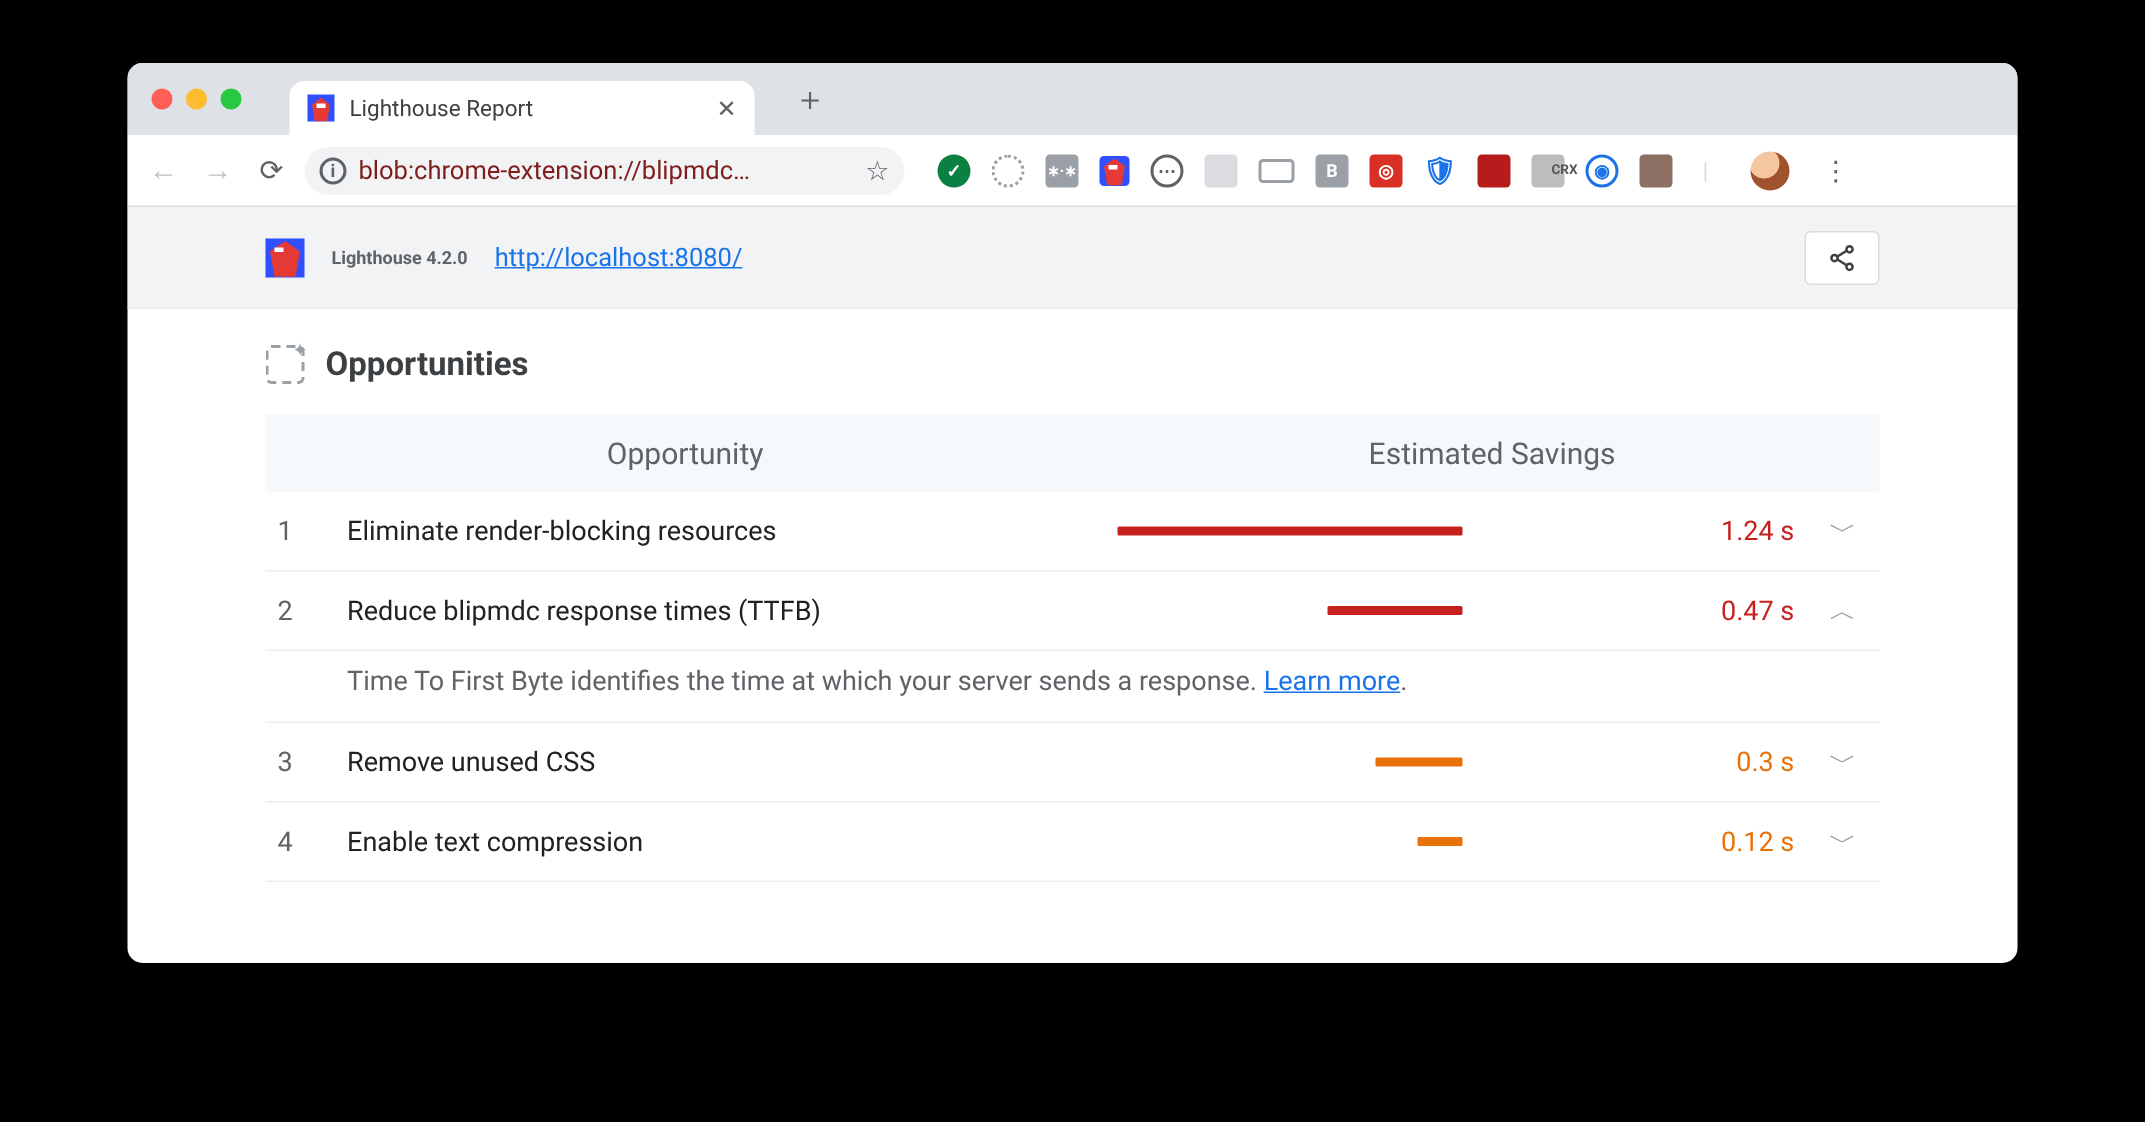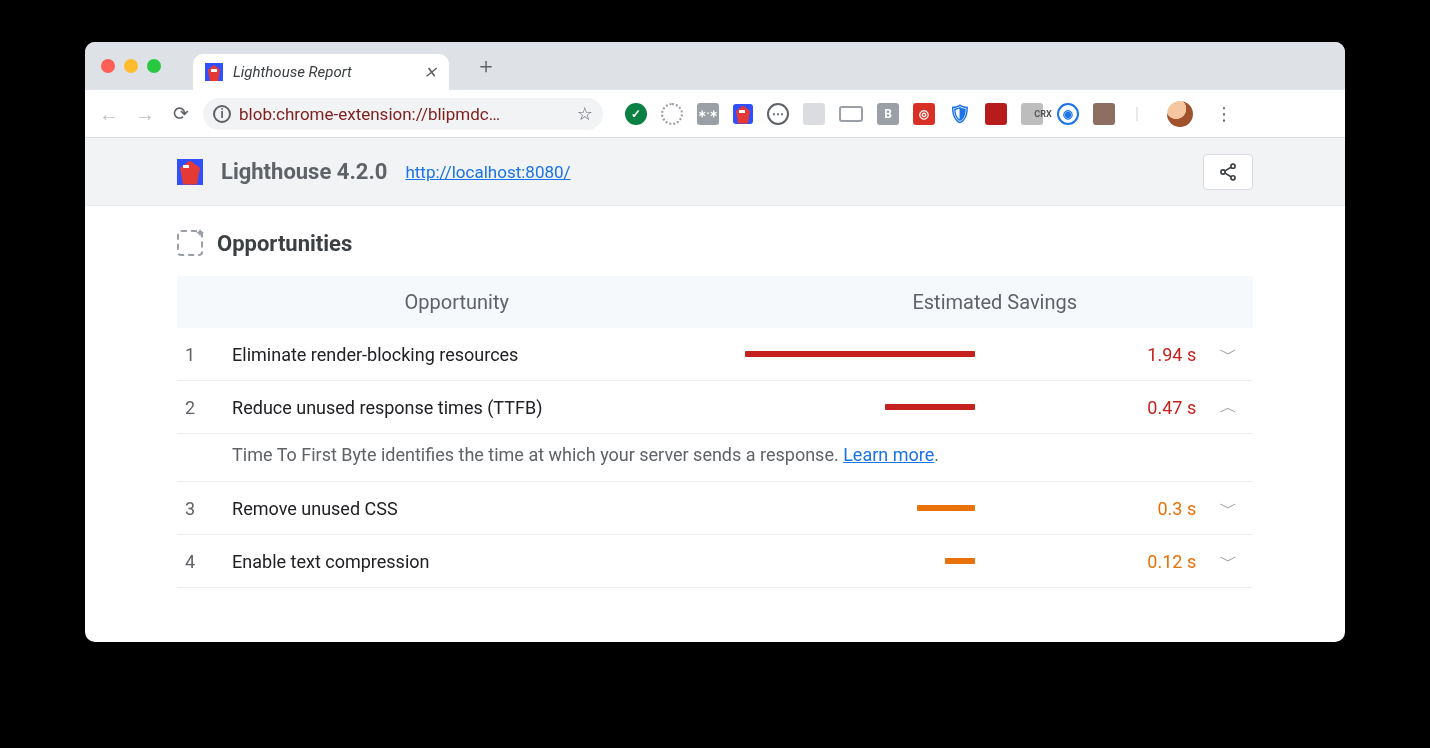--- a/index.html
+++ b/index.html
@@ -40,31 +40,30 @@
     top: 17px;
   }
   .dot { width: 14px; height: 14px; border-radius: 50%; }
   .dot.r { background:#ff5f57; }
   .dot.y { background:#febc2e; }
   .dot.g { background:#28c840; }
   .tab {
     margin-left: 96px;
     background: #fff;
     height: 36px;
-    width: 256px;
+    width: 310px;
     border-top-left-radius: 10px;
     border-top-right-radius: 10px;
     display: flex;
     align-items: center;
     padding: 0 12px;
     gap: 10px;
     font-size: 15px;
     color: #3c4043;
     position: relative;
-    font-style: italic;
   }
   .tab .favicon, .lh-logo {
     width: 18px; height: 18px;
     display:inline-flex; align-items:flex-end; justify-content:center;
     background:#304ffe; position:relative; overflow:hidden;
   }
   .lh-logo::before{
     content:""; position:absolute; left:3px; right:3px; top:2px; bottom:0;
     background:#e53935;
     clip-path: polygon(50% 0,100% 30%,85% 100%,15% 100%,0 30%);
@@ -118,21 +117,21 @@
   .lh-header{
     background:#f1f3f4;
     height:68px;
     display:flex;
     align-items:center;
     padding:0 92px;
     gap:18px;
     border-bottom:1px solid #e8eaed;
   }
   .lh-header .lh-logo{ width:26px;height:26px;}
-  .lh-version{ font-size:22px; color:#5f6368; font-weight:700;}
+  .lh-version{ font-size:12px; color:#5f6368; font-weight:700;}
   .lh-link{ font-size:17px; color:#1a73e8; text-decoration:underline;}
   .share-btn{
     margin-left:auto;
     width:50px;height:36px;
     background:#fff;border:1px solid #dadce0;border-radius:4px;
     display:flex;align-items:center;justify-content:center;
     cursor:pointer;
   }
   
   .content{ padding:24px 92px 0; color:#202124;}
@@ -247,26 +246,26 @@
       </thead>
       <tbody id="opp-body">
           <tr>
             <td class="idx">1</td>
             <td class="label">Eliminate render-blocking resources</td>
             <td class="barcell">
               <div class="bar-outer">
                 <div class="bar red-bg" style="width:230px"></div>
               </div>
             </td>
-            <td class="val red">1.94 s</td>
+            <td class="val red">1.24 s</td>
             <td class="chev">﹀</td>
           </tr>
           <tr>
             <td class="idx">2</td>
-            <td class="label">Reduce unused response times (TTFB)</td>
+            <td class="label">Reduce blipmdc response times (TTFB)</td>
             <td class="barcell">
               <div class="bar-outer">
                 <div class="bar red-bg" style="width:90px"></div>
               </div>
             </td>
             <td class="val red">0.47 s</td>
             <td class="chev">︿</td>
           </tr>
           <tr class="detail">
             <td></td>

